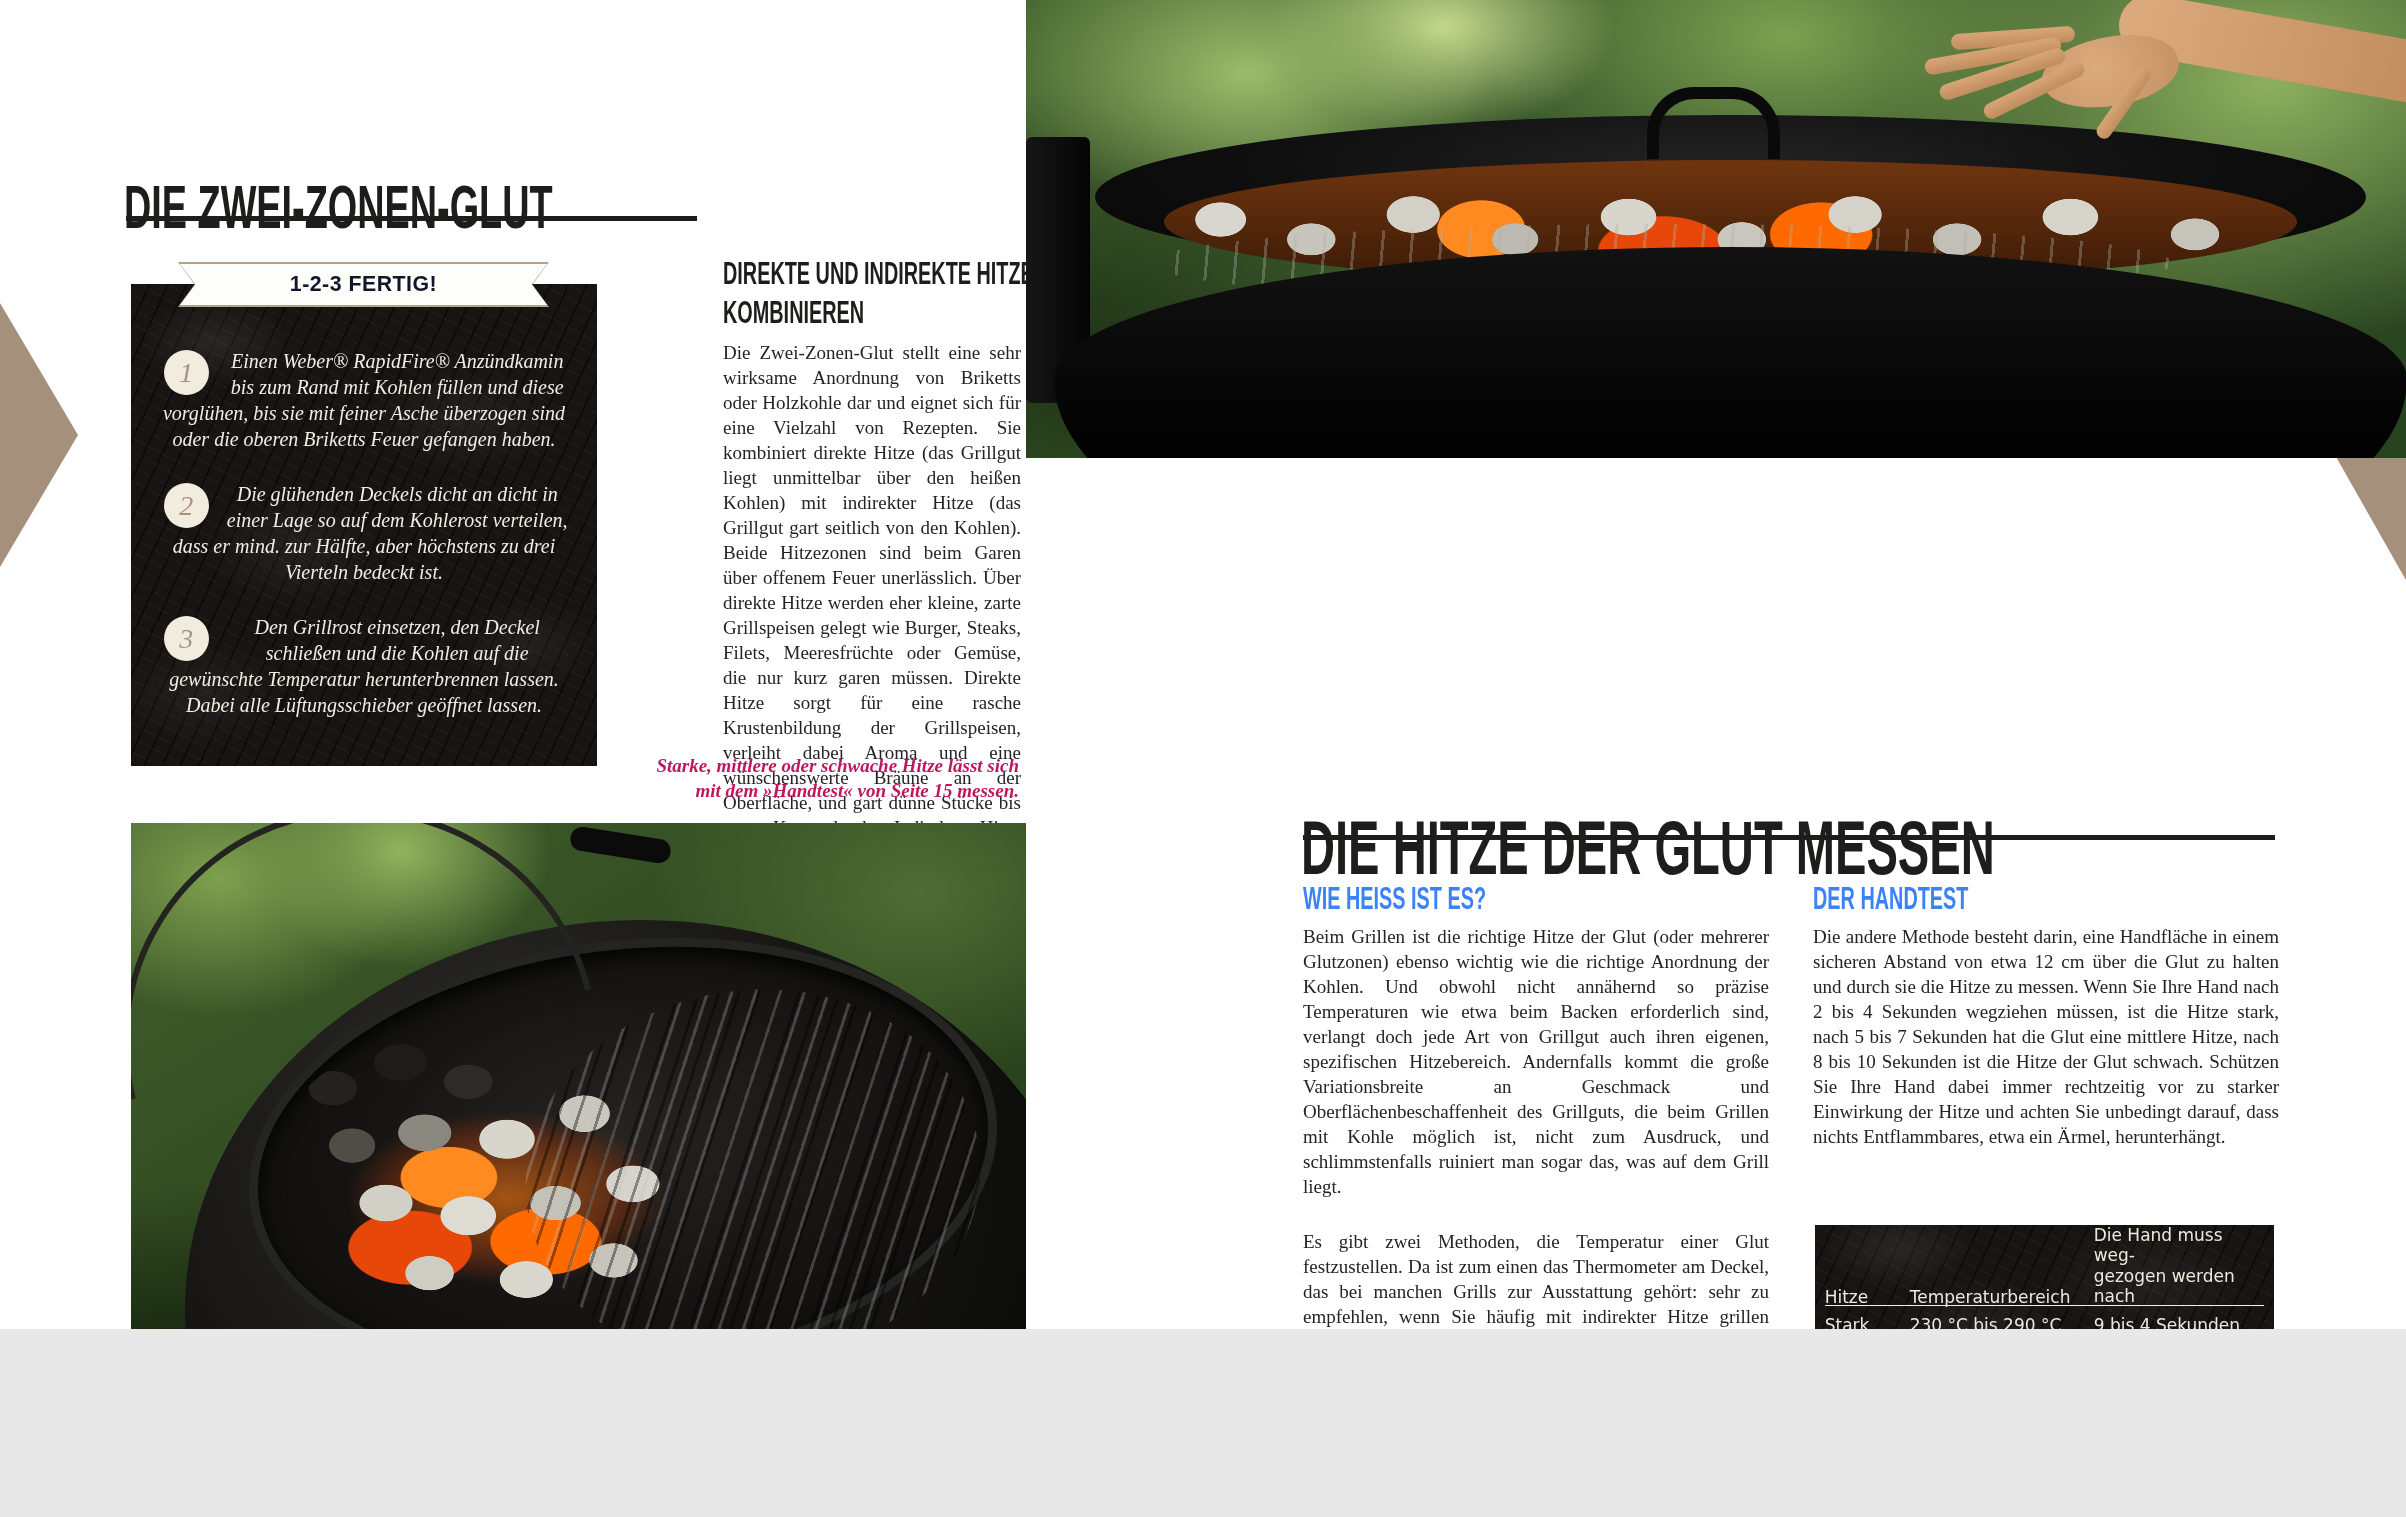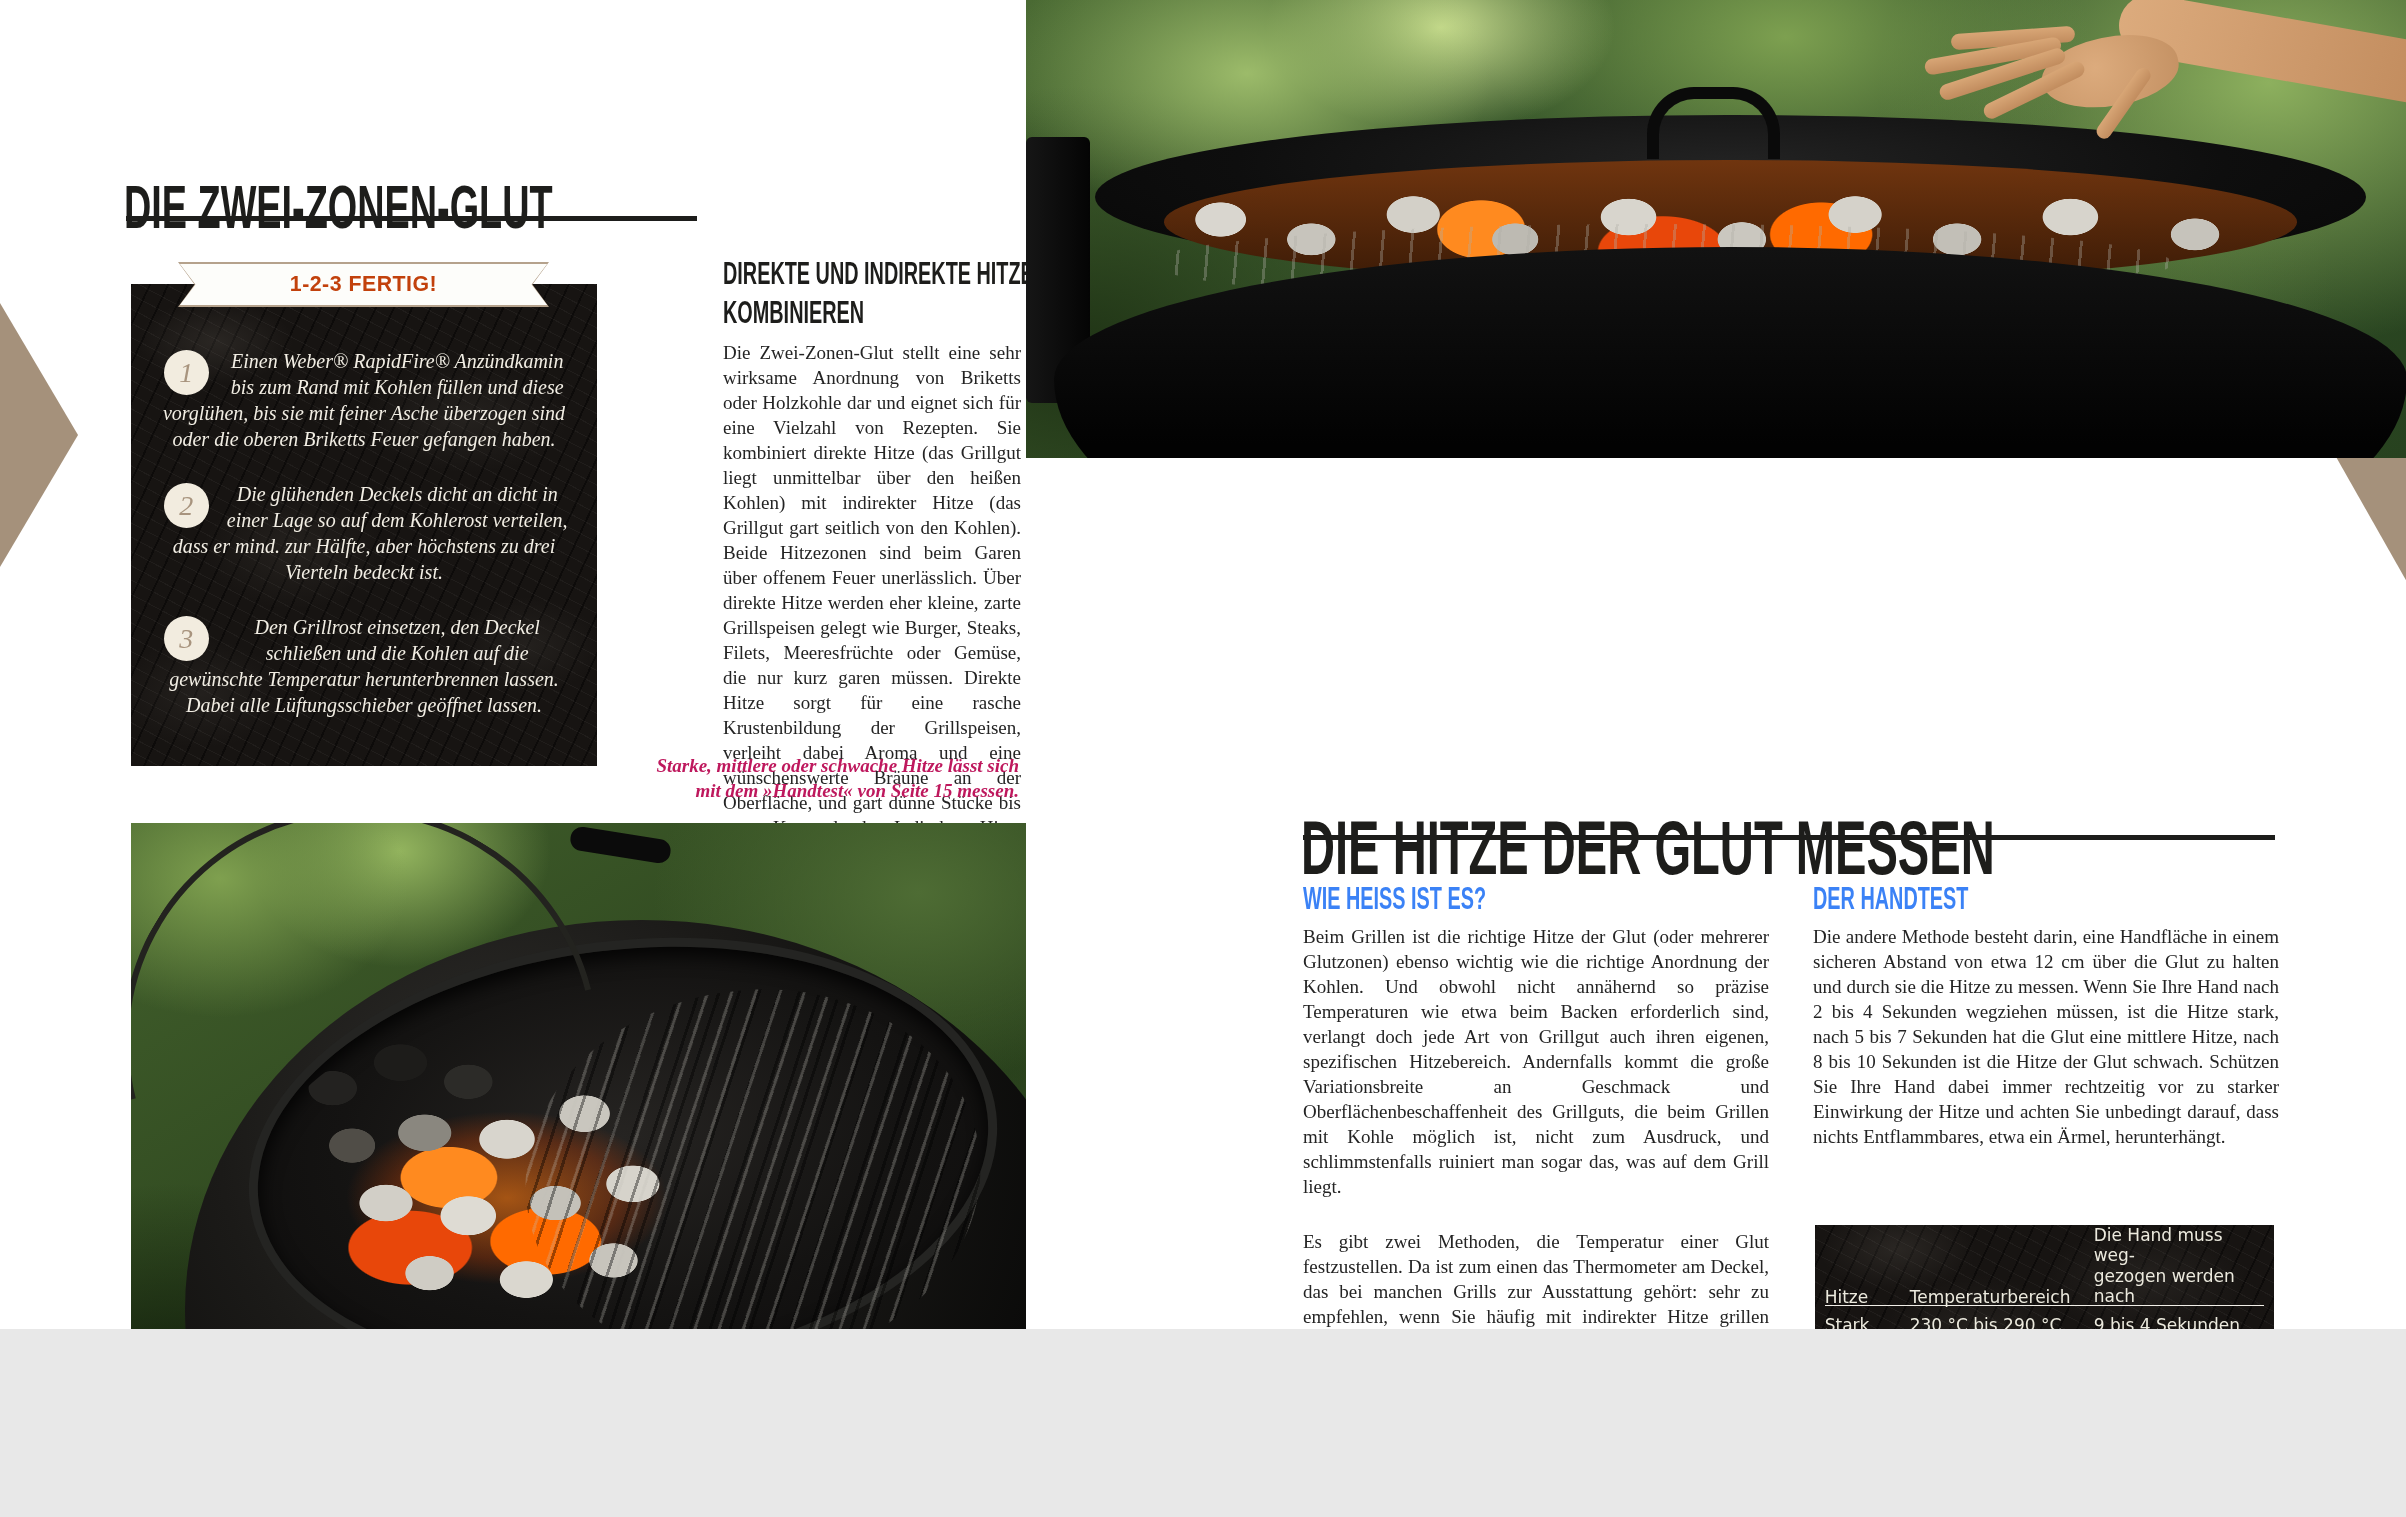--- a/index.html
+++ b/index.html
@@ -34,21 +34,21 @@
   .rule-left{left:126px; top:216px; width:571px;}
   .steps-box{position:absolute; left:131px; top:284px; width:466px; height:482px;}
   .banner{position:absolute; left:178px; top:262px; width:371px; height:45px;
     background:#b5a28c;
     clip-path:polygon(0 0, 100% 0, calc(100% - 16.5px) 50%, 100% 100%, 0 100%, 16.5px 50%);}
   .banner-inner{position:absolute; left:1.9px; top:1.9px; right:1.9px; bottom:1.9px;
     background:#fdfdfa;
     clip-path:polygon(0 0, 100% 0, calc(100% - 15.5px) 50%, 100% 100%, 0 100%, 15.5px 50%);
     display:flex; align-items:center; justify-content:center;
     font-family:"Liberation Sans", sans-serif; font-weight:bold; font-size:21.3px;
-    color:#c2410c; letter-spacing:0.5px;}
+    color:#0f172a; letter-spacing:0.5px;}
   .steps{position:absolute; left:25px; right:25px; top:64px;
     display:flex; flex-direction:column; gap:29px;}
   .step{margin:0; text-align:center; font-style:italic; color:#f2eee4;
     font-size:20px; line-height:26px;}
   .step .num{float:left; width:45px; height:45px; margin:1.9px 13.6px 3.9px 7.8px;
     border-radius:50%; background:#f2ecdf; color:#a8947e;
     font-size:28px; line-height:45px; text-align:center; font-style:italic;}
   .sec-heading{position:absolute; left:723px; top:254px; margin:0;
     font-family:"Liberation Sans", sans-serif; font-weight:bold; color:#1d1d1b;
     font-size:32px; line-height:39px;}

